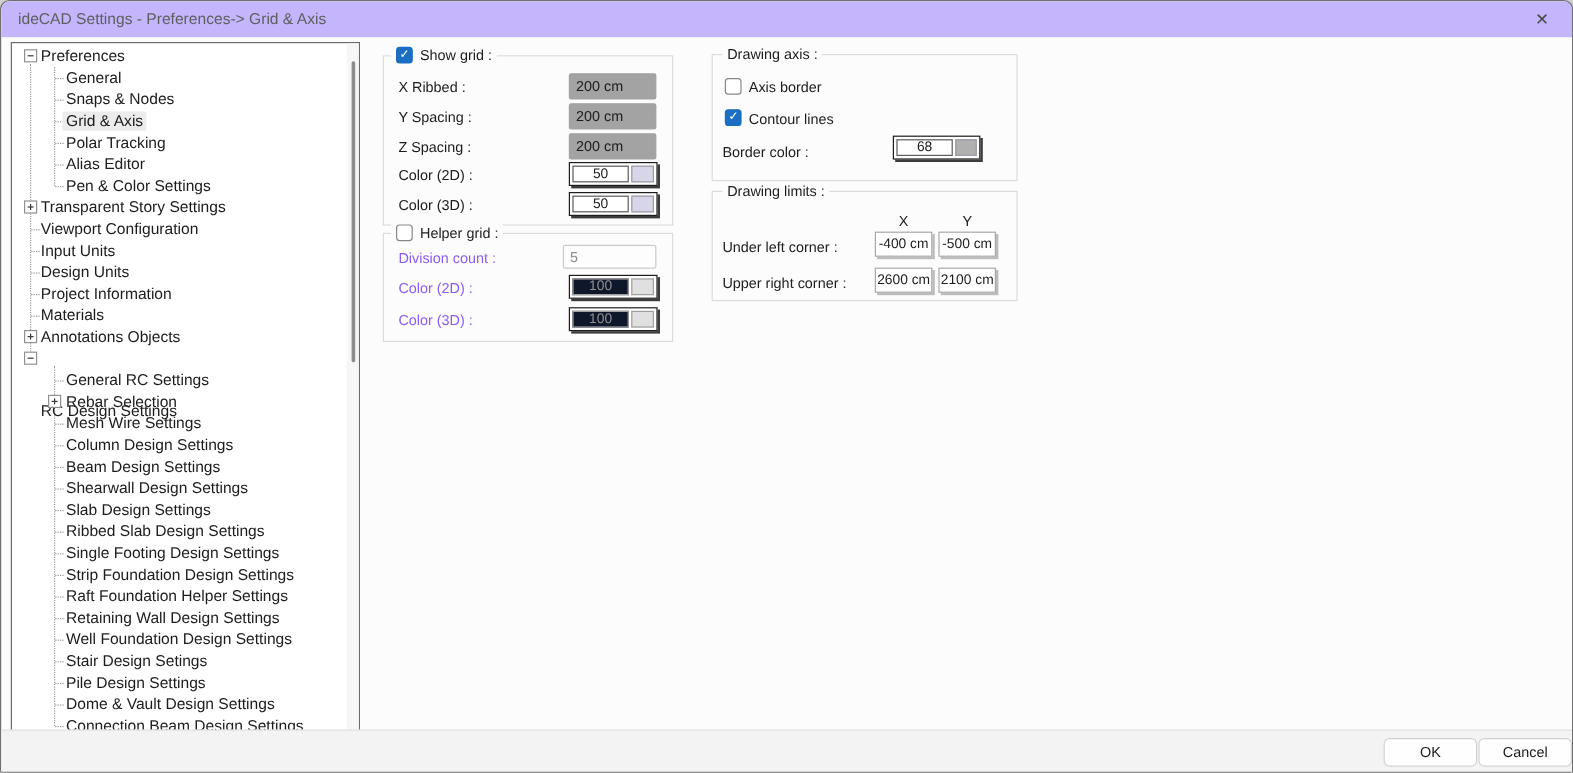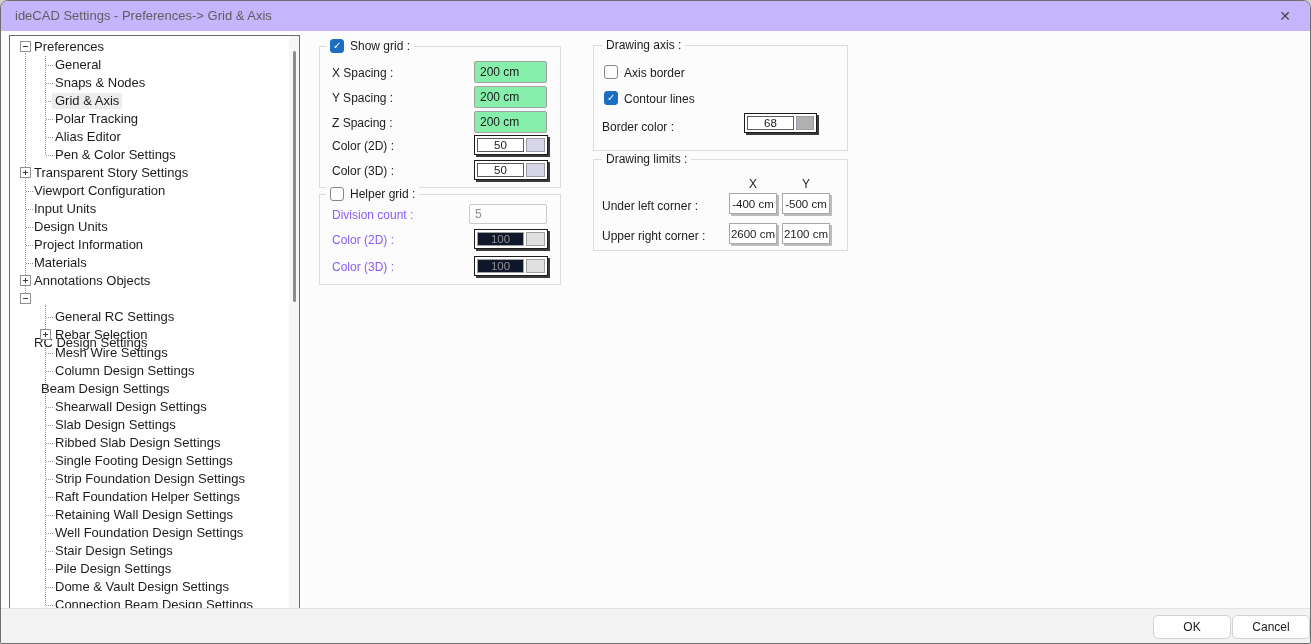--- a/index.html
+++ b/index.html
@@ -37,21 +37,21 @@
              align-items:center;gap:6px;height:16px;font-size:12px;color:#1c1c1c;white-space:nowrap;}
   .gb-legend-text{position:absolute;top:-8px;left:8px;background:#fcfcfc;padding:0 4px;font-size:12px;
                   line-height:14px;color:#1c1c1c;white-space:nowrap;}
   .flabel{position:absolute;font-size:12px;color:#1c1c1c;white-space:nowrap;}
   .flabel.dim{color:#8b5cf6;}
   
   .cb{width:14px;height:14px;border:1px solid #878787;border-radius:3px;background:#fff;
       box-sizing:border-box;position:relative;flex:0 0 auto;}
   .cb.on::after{content:"✓";position:absolute;left:2px;top:-1px;color:#fff;font-size:10px;line-height:14px;}
   
-  .tin{position:absolute;border:1px solid #a2a2a2;border-radius:2px;background:#86efac;height:22px;width:73px;
+  .tin{position:absolute;border:1px solid #a2a2a2;border-radius:2px;background:#a3a3a3;height:22px;width:73px;
        font-family:"Liberation Sans",sans-serif;font-size:12px;color:#1c1c1c;padding:0 2px 0 5px;box-sizing:border-box;outline:none;}
   .tin.dis{border-color:#c9c9c9;color:#8f8f8f;background:#fdfdfd;}
   .lin{position:absolute;border:1px solid #a8a8a8;background:#fff;height:21px;width:48px;text-align:center;
        font-family:"Liberation Sans",sans-serif;font-size:11.5px;color:#1c1c1c;padding:0;box-sizing:border-box;
        box-shadow:2px 2px 0 #bcbcbc;outline:none;overflow:hidden;white-space:nowrap;}
   
   .colorctl{position:absolute;display:flex;align-items:stretch;background:#fff;border:1px solid #1c1c1c;
             box-shadow:2px 2px 0 #3b3b3b;padding:2px;gap:2px;width:74px;height:20px;box-sizing:border-box;}
   .colorctl .num{width:47px;border:1px solid #5a5a5a;font-size:11.5px;line-height:13px;padding-left:0;
                  background:#fff;color:#1c1c1c;box-sizing:border-box;text-align:center;}
@@ -154,21 +154,21 @@
         <div class="tree-row">
           <span class="stub" style="left: 36px; width: 7px;"></span>
           <span class="lbl" style="left: 45px;">Mesh Wire Settings</span>
         </div>
         <div class="tree-row">
           <span class="stub" style="left: 36px; width: 7px;"></span>
           <span class="lbl" style="left: 45px;">Column Design Settings</span>
         </div>
         <div class="tree-row">
           <span class="stub" style="left: 36px; width: 7px;"></span>
-          <span class="lbl" style="left: 31px;">Beam Design Settings</span>
+          <span class="lbl" style="left: 45px;">Beam Design Settings</span>
         </div>
         <div class="tree-row">
           <span class="stub" style="left: 36px; width: 7px;"></span>
           <span class="lbl" style="left: 45px;">Shearwall Design Settings</span>
         </div>
         <div class="tree-row">
           <span class="stub" style="left: 36px; width: 7px;"></span>
           <span class="lbl" style="left: 45px;">Slab Design Settings</span>
         </div>
         <div class="tree-row">
@@ -215,21 +215,21 @@
     <div id="scroll-track">
       <div id="scroll-thumb"></div>
     </div>
   </div>
 
   <div class="gb" id="gb-show">
     <div class="gb-legend">
       <span class="cb on" style="background: rgb(27, 110, 194); border-color: rgb(27, 110, 194);"></span>
       <span>Show grid :</span>
     </div>
-    <span class="flabel" style="left:12px;top:19px">X Spacing :</span>
+    <span class="flabel" style="left:12px;top:19px">X Ribbed :</span>
     <input class="tin" style="left: 154px; top: 14px;" readonly="" value="200 cm">
     <span class="flabel" style="left:12px;top:44px">Y Spacing :</span>
     <input class="tin" style="left: 154px; top: 39px;" readonly="" value="200 cm">
     <span class="flabel" style="left:12px;top:69px">Z Spacing :</span>
     <input class="tin" style="left: 154px; top: 64px;" readonly="" value="200 cm">
     <span class="flabel" style="left:12px;top:92px">Color (2D) :</span>
     <div class="colorctl" style="left:154px;top:88px">
       <span class="num">50</span>
       <span class="swatch" style="background-color: rgb(214, 214, 232);"></span>
     </div>

